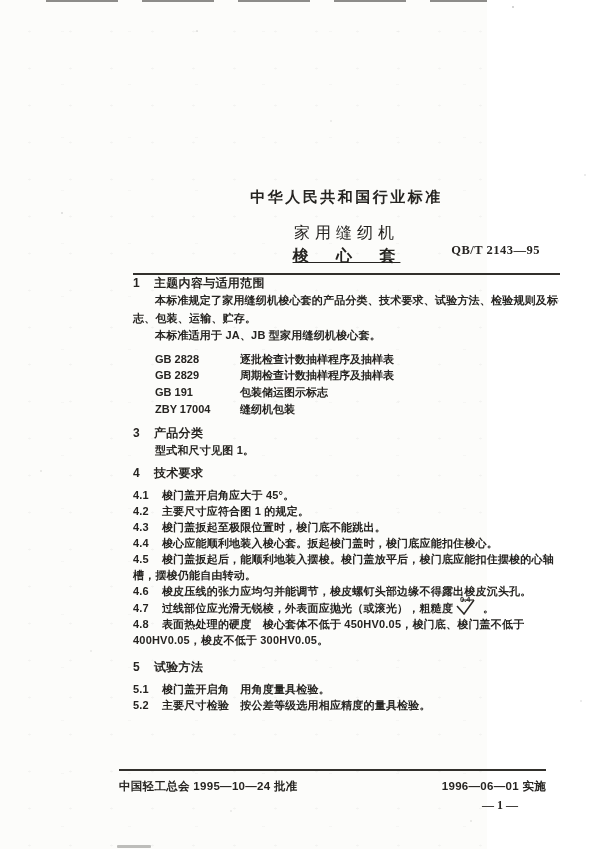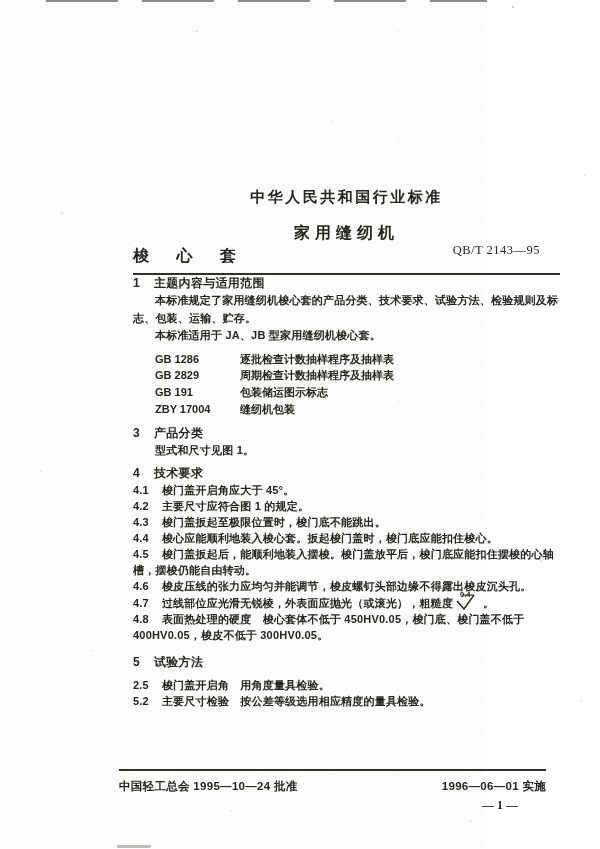--- a/index.html
+++ b/index.html
@@ -41,46 +41,46 @@
   }
 
   .doc { position:absolute; left:133px; top:0; width:427px; }
 
   .std-type {
     margin:187px 0 0; text-align:center;
     font-size:15px; font-weight:bold; letter-spacing:2.5px; line-height:20px;
   }
   .doc-title {
     margin:15px 0 0; text-align:center;
-    font-size:16px; font-weight:bold; letter-spacing:5px; line-height:21px;
+    font-size:16px; font-weight:normal; letter-spacing:5px; line-height:21px;
   }
   .doc-subtitle {
-    margin:2px 0 5px; text-align:left;
-    font-size:16px; font-weight:bold; letter-spacing:5px; word-spacing:13px; line-height:21px;
+    margin:2px 0 5px; text-align:center;
+    font-size:16px; font-weight:bold; letter-spacing:5px; word-spacing:13px; line-height:21px;text-decoration:underline;
   }
   .std-no {
     position:absolute; top:243px; right:20px;
     font-family:"Liberation Serif", serif;
-    font-size:12.5px; font-weight:normal; letter-spacing:.5px;
+    font-size:12.5px; font-weight:bold; letter-spacing:.5px;
   }
   .header-rule { margin-top:7px; border-top:2px solid #32302c; }
 
   .sec-heading { margin:0; font-size:12px; font-weight:bold; line-height:17px; letter-spacing:.3px; }
   .sec-heading .sno { display:inline-block; min-width:9px; margin-right:12px; }
   .mt17{}.mt11{margin-top:11px}.mt7{margin-top:7px}.mt6{margin-top:6px}.mt5{margin-top:5px}
 
   p.body {
     margin:0; font-size:11px; font-weight:bold; line-height:17.5px;
     letter-spacing:.2px; text-indent:2em;
   }
   .refs { margin-top:6px; }
   .ref-row { padding-left:22px; font-size:11px; font-weight:bold; line-height:16.8px; }
   .ref-code { display:inline-block; width:85px; }
 
-  .clauses { }
+  .clauses { margin-top:5px; }
   p.clause { margin:0; font-size:11px; font-weight:bold; line-height:16px; letter-spacing:.2px; }
   .cno { margin-right:13px; }
 
   .rough {
     display:inline-block; position:relative; width:26px; height:16px;
     vertical-align:-3px; margin:0 2px;
   }
   .rough-val {
     position:absolute; top:-7px; left:5px;
     font-size:7.5px; font-weight:bold; letter-spacing:0;
@@ -115,21 +115,21 @@
     <div class="header-rule"></div>
 
     <p class="sec-heading mt17">
       <span class="sno">1</span><span>主题内容与适用范围</span>
     </p>
     <p class="body mt5">本标准规定了家用缝纫机梭心套的产品分类、技术要求、试验方法、检验规则及标志、包装、运输、贮存。</p>
     <p class="body">本标准适用于 JA、JB 型家用缝纫机梭心套。</p>
 
     <div class="refs">
       <div class="ref-row">
-        <span class="ref-code">GB 1286</span><span>逐批检查计数抽样程序及抽样表</span>
+        <span class="ref-code">GB 2828</span><span>逐批检查计数抽样程序及抽样表</span>
       </div>
       <div class="ref-row">
         <span class="ref-code">GB 2829</span><span>周期检查计数抽样程序及抽样表</span>
       </div>
       <div class="ref-row">
         <span class="ref-code">GB 191</span><span>包装储运图示标志</span>
       </div>
       <div class="ref-row">
         <span class="ref-code">ZBY 17004</span><span>缝纫机包装</span>
       </div>
@@ -171,21 +171,21 @@
       <p class="clause">
         <span class="cno">4.8</span><span>表面热处理的硬度　梭心套体不低于 450HV0.05，梭门底、梭门盖不低于 400HV0.05，梭皮不低于 300HV0.05。</span>
       </p>
     </div>
 
     <p class="sec-heading mt11">
       <span class="sno">5</span><span>试验方法</span>
     </p>
     <div class="clauses mt6">
       <p class="clause">
-        <span class="cno">2.5</span><span>梭门盖开启角　用角度量具检验。</span>
+        <span class="cno">5.1</span><span>梭门盖开启角　用角度量具检验。</span>
       </p>
       <p class="clause">
         <span class="cno">5.2</span><span>主要尺寸检验　按公差等级选用相应精度的量具检验。</span>
       </p>
     </div>
   </div>
 
   <div class="doc-footer">
     <div class="footer-rule"></div>
     <div class="footer-row">

